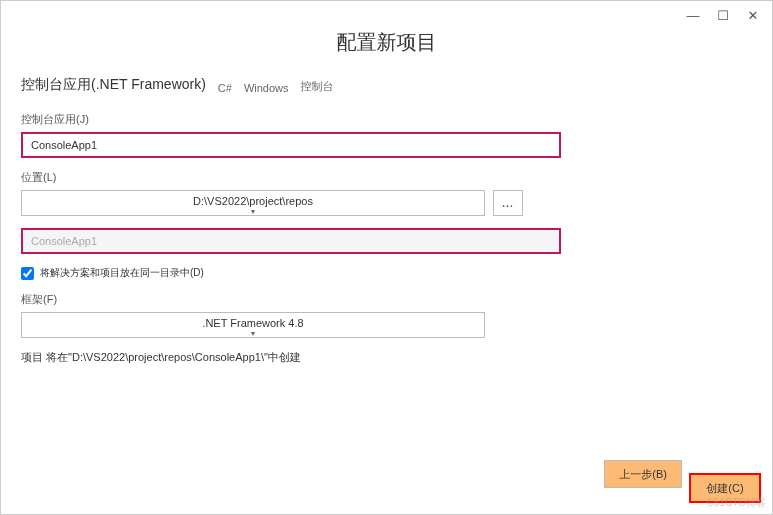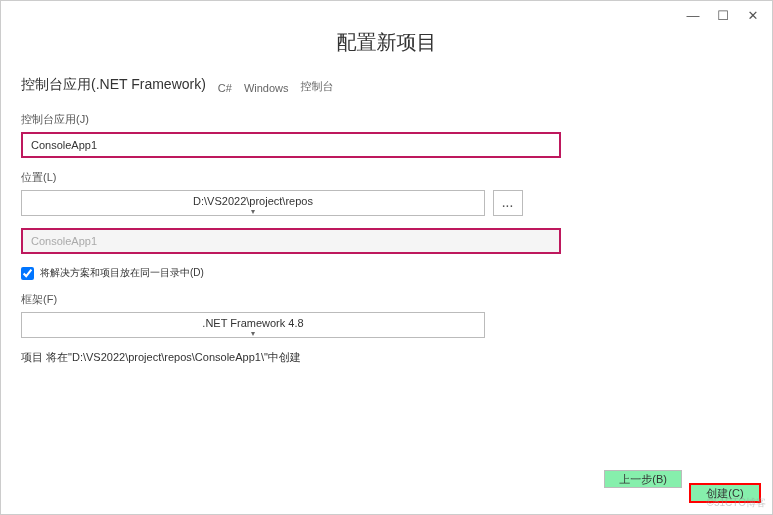--- a/index.html
+++ b/index.html
@@ -152,24 +152,24 @@
     }
     .action-bar {
       position: absolute;
       bottom: 12px;
       right: 12px;
       display: flex;
       gap: 8px;
     }
     .action-btn {
       min-width: 70px;
-      height: 18px;
+      height: 28px;
       padding: 0 14px;
       border: 1px solid #bbb;
-      background: #86efac;
+      background: #fdba74;
       font-size: 11px;
       font-family: inherit;
       cursor: pointer;
       color: #333;
     }
     .highlight {
       outline: 2px solid red;
       outline-offset: -1px;
       margin-top: 14px;
     }

